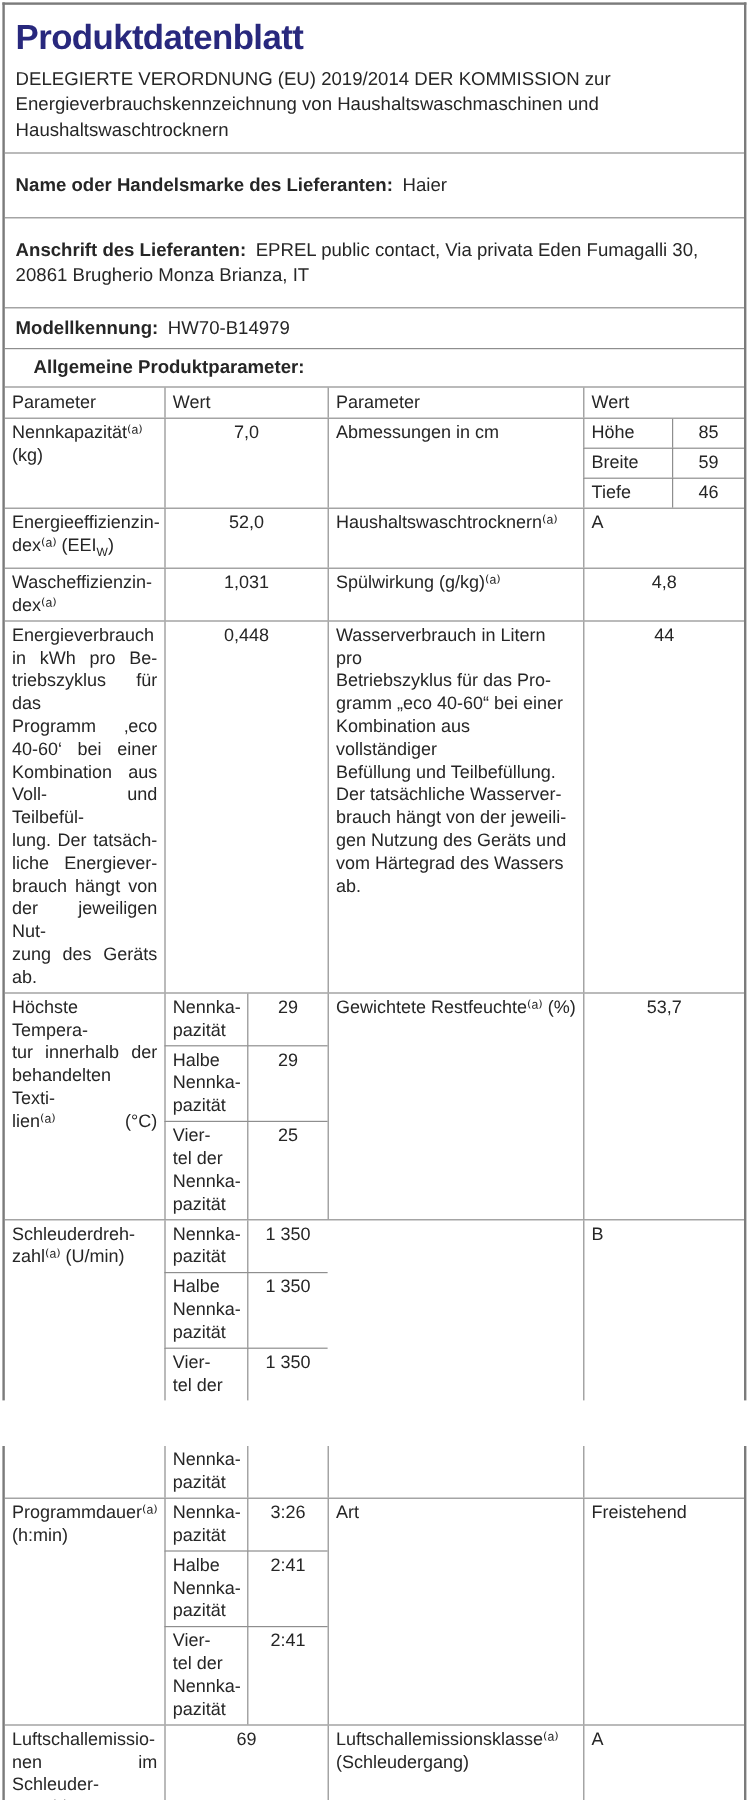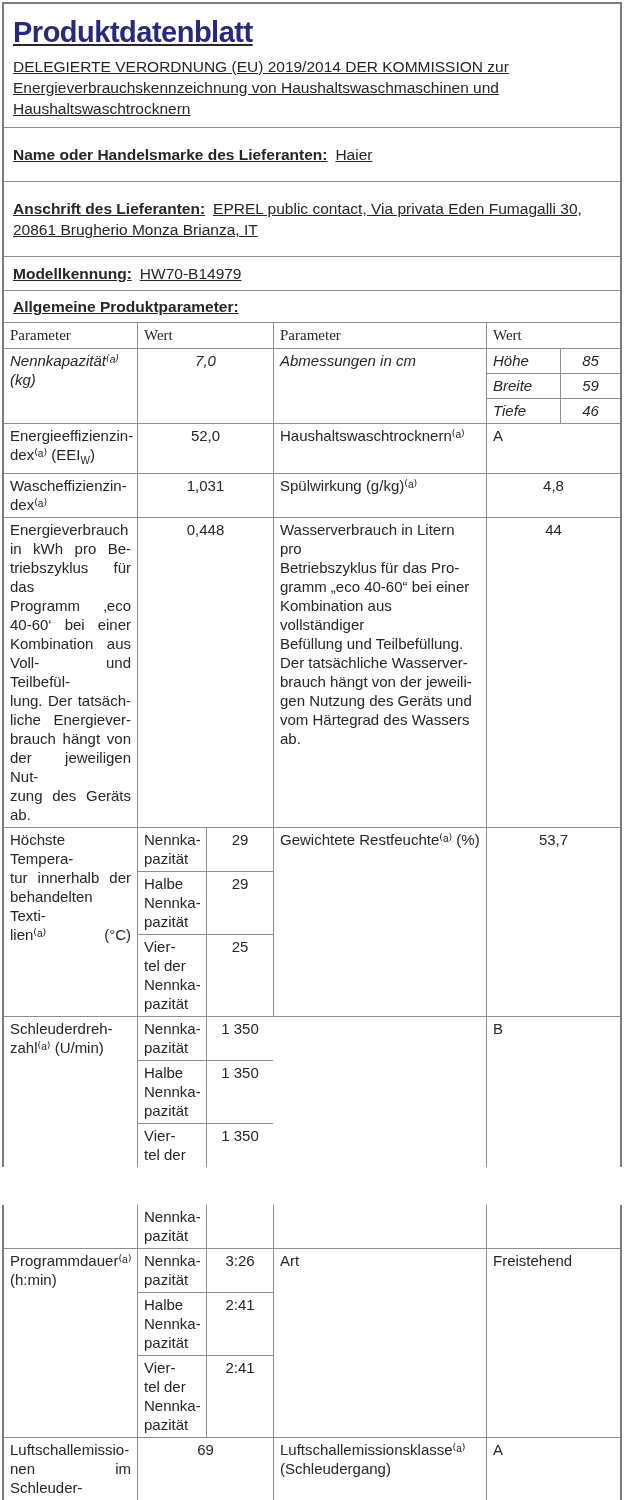--- a/index.html
+++ b/index.html
@@ -9,42 +9,42 @@
     width:624px; min-height:1500px;
     font-family:"Liberation Sans","DejaVu Sans",sans-serif;
     color:var(--txt); font-size:15px; line-height:19px;
   }
   .page{ width:620px; margin-left:2px; background:#fff; }
   .page1{ border:2px solid var(--outer); border-bottom:none; margin-top:2px;}
   .page2{ border:2px solid var(--outer); border-top:none; }
   .pagegap{ height:38px; }
 
   
-  .hsec{ border-bottom:1px solid var(--ln); padding:16px 9px; font-size:15.5px; line-height:21px;text-decoration:underline;}
-  .hsec.last{ border-bottom:none; }
+  .hsec{ border-bottom:1px solid var(--ln); padding:16px 9px; font-size:15.5px; line-height:21px;}
+  .hsec.last{ border-bottom:none;margin-left:15px; }
   .doc-title{ font-size:29px; line-height:36px; font-weight:bold; letter-spacing:-0.5px; padding:4px 0 6px 0;}
   .titleblock{ padding-top:6px; padding-bottom:8px;}
   .lbl{ font-weight:bold; }
   .val{ margin-left:8px; }
 
   
   .trow{ display:grid; grid-template-columns:133px 69px 67px 213px 74px 60px; border-top:1px solid var(--ln); }
   .trow.nbt{ border-top:none; }
   .td{ padding:2px 6px 3px 6px; }
   .bl{ border-left:1px solid var(--ln); }
   .bt{ border-top:1px solid var(--ln); }
   .num{ text-align:center; }
   .ml{ white-space:pre-line; }
   .just{ text-align:justify; text-align-last:justify; }
   .g1{grid-column:1}.g2{grid-column:2}.g3{grid-column:3}.g4{grid-column:4}.g5{grid-column:5}.g6{grid-column:6}
   .g23{grid-column:2/4}.g56{grid-column:5/7}
   .rs3{grid-row:1/span 3}.rw1{grid-row:1}.rw2{grid-row:2}.rw3{grid-row:3}
   sub{ font-size:10px; }
   .thead .td{ padding-top:3px; padding-bottom:3px; }
-  .mh42{ min-height:42px; } .mh24{ min-height:24px;font-family:Liberation Serif, serif; } .mh64{ min-height:64px;font-style:italic; }
+  .mh42{ min-height:42px; } .mh24{ min-height:24px; } .mh64{ min-height:64px; }
   .mh84{ min-height:84px; } .mh40{ min-height:40px; }
 </style>
 </head>
 <body>
 
 <div class="page page1">
 
   <div class="hsec titleblock">
     <div class="doc-title" style="color:#28287d">Produktdatenblatt</div>
     <div>DELEGIERTE VERORDNUNG (EU) 2019/2014 DER KOMMISSION zur Energieverbrauchskennzeichnung von Haushaltswaschmaschinen und Haushaltswaschtrocknern</div>

